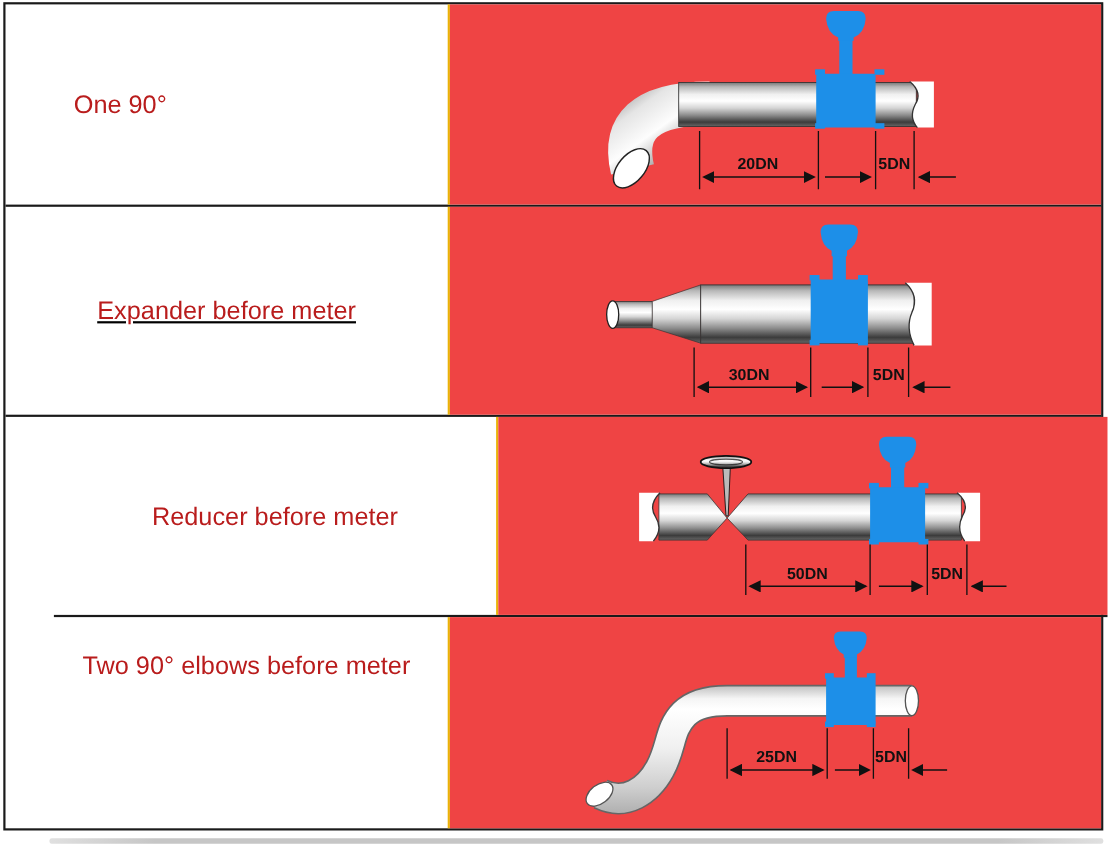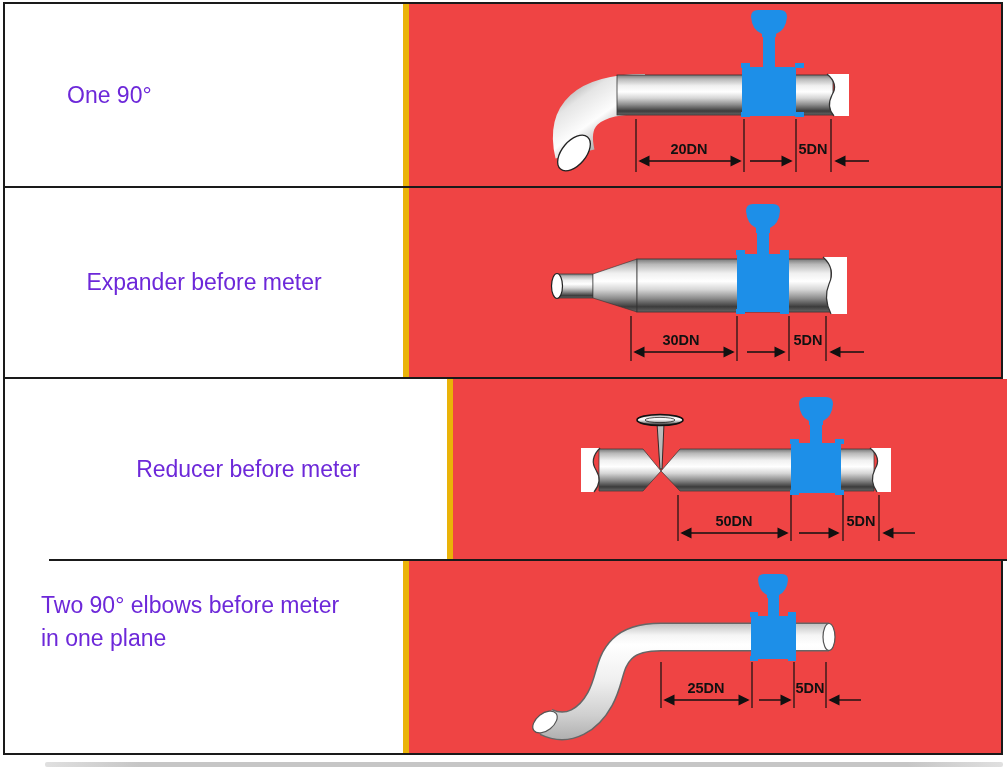--- a/index.html
+++ b/index.html
@@ -3,25 +3,25 @@
 <meta charset="utf-8">
 <style>
   html,body{margin:0;padding:0;background:#fff;}
   *{box-sizing:border-box;}
   .stage{position:relative;width:1007px;height:769px;background:#ffffff;overflow:hidden;
          font-family:"Liberation Sans",sans-serif;}
   .frame{position:absolute;left:3px;top:2px;width:1000px;height:753px;
          border:2px solid #1a1a1a;background:#fff;}
   .row{display:flex;width:996px;}
   .row.rb{border-bottom:2px solid #1a1a1a;}
-  .r1{height:184px;} .r2{height:191px;} .r3{height:182px;margin-left:44px;} .r4{height:192px;}
-  .cell-label{width:404px;border-right:6px solid #eab308;display:flex;flex-direction:column;
-              justify-content:center;align-items:center;color:#6d28d9;font-size:23px;line-height:33px;}
+  .r1{height:184px;} .r2{height:191px;text-decoration:underline;} .r3{height:182px;margin-left:44px;} .r4{height:192px;}
+  .cell-label{width:404px;border-right:2px solid #eab308;display:flex;flex-direction:column;
+              justify-content:center;align-items:center;color:#b91c1c;font-size:23px;line-height:33px;}
   .cell-label.align-left{align-items:flex-start;padding-left:62px;}
-  .cell-label.align-left4{align-items:flex-start;justify-content:flex-start;padding-left:36px;padding-top:28px;}
+  .cell-label.align-left4{align-items:center;justify-content:flex-start;padding-left:36px;padding-top:28px;}
   .cell-diagram{width:592px;position:relative;background:#ef4444;}
   .cell-diagram svg{display:block;}
   .dn{font-family:"Liberation Sans",sans-serif;font-size:14.5px;font-weight:bold;fill:#111;}
   .tick{stroke:#111;stroke-width:1.2;}
   .dim{stroke:#111;stroke-width:1.4;}
   .shadow-bar{position:absolute;left:45px;top:762px;width:958px;height:5px;border-radius:2px;
               background:linear-gradient(90deg,#e0e0e0,#c6c6c6 10%,#c6c6c6 90%,#e0e0e0);}
 </style>
 </head>
 <body>
@@ -207,21 +207,20 @@
           </g>
           <text class="dn" x="281" y="147" text-anchor="middle">50DN</text>
           <text class="dn" x="408" y="147" text-anchor="middle">5DN</text>
         </svg>
       </div>
     </div>
 
     <div class="row r4">
       <div class="cell-label align-left4">
         <div>Two 90° elbows before meter</div>
-        <div>in one plane</div>
       </div>
       <div class="cell-diagram">
         <svg width="592" height="192" viewBox="0 0 592 192">
           <defs>
             <linearGradient id="lg4" gradientUnits="userSpaceOnUse" x1="0" y1="60" x2="0" y2="178">
               <stop offset="0" stop-color="#b5b5b5"></stop>
                 <stop offset=".12" stop-color="#f5f5f5"></stop>
               <stop offset=".2" stop-color="#ffffff"></stop>
                 <stop offset=".5" stop-color="#f0f0f0"></stop>
               <stop offset=".8" stop-color="#cfcfcf"></stop>

